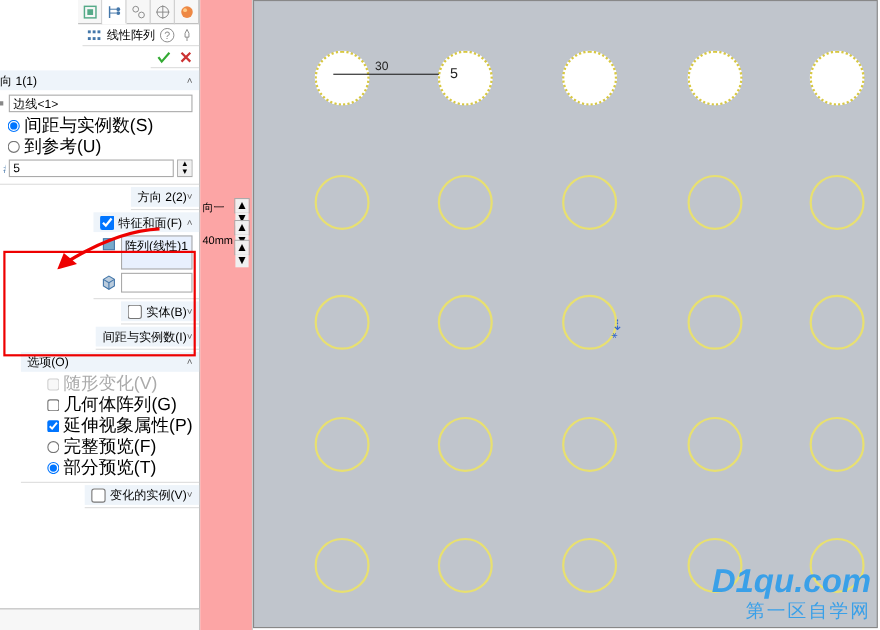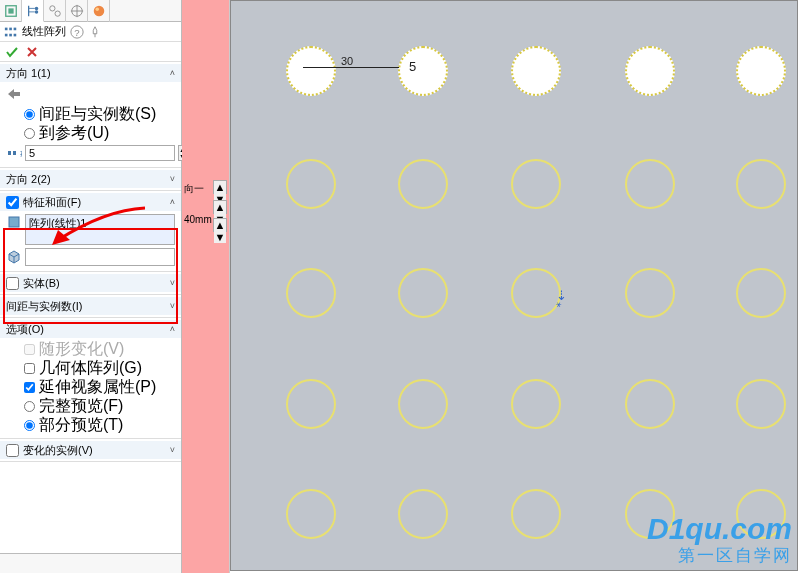--- a/index.html
+++ b/index.html
@@ -1,18 +1,18 @@
 <!DOCTYPE html>
 <html><head>
 <meta charset="utf-8">
 <style>
 * { box-sizing: border-box; margin: 0; padding: 0; font-family: "Microsoft YaHei", Arial, sans-serif; font-size: 11px; }
 body { width: 800px; height: 573px; background: #fff; position: relative; overflow: hidden; }
 .container { display: flex; width: 100%; height: 100%; }
-.panel { width: 182px; height: 100%; border-right: 1px solid #bbb; background: #fff; display: flex; flex-direction: column; position: relative; }
+.panel { width: 182px; height: 100%; border-right: 1px solid #bbb; background: #fff; display: flex; flex-direction: column; position: relative; align-items: flex-end; }
 .tabs { height: 22px; display: flex; border-bottom: 1px solid #bbb; background: #f7f7f7; }
 .tab { width: 22px; height: 22px; border-right: 1px solid #ccc; display: flex; align-items: center; justify-content: center; cursor: pointer; }
 .tab.active { background: #fff; border-bottom: 1px solid #fff; margin-bottom: -1px; }
 .tab svg { width: 14px; height: 14px; }
 .title-row { height: 20px; display: flex; align-items: center; padding: 0 4px; border-bottom: 1px solid #ddd; gap: 4px; }
 .title-icon { width: 14px; height: 14px; }
 .help-ic { width: 14px; height: 14px; cursor: pointer; }
 .act-row { height: 20px; display: flex; align-items: center; padding: 0 4px; border-bottom: 1px solid #ddd; gap: 4px; }
 .act-btn { width: 16px; height: 16px; cursor: pointer; display: flex; align-items: center; justify-content: center; }
 .sect { border-bottom: 1px solid #ddd; padding: 2px 0; }
@@ -126,20 +126,21 @@
           <span>方向 1(1)</span>
           <span class="chev">˄</span>
         </div>
       <div class="sect-body">
         <div class="fld-row">
           <div class="fld-ic">
               <svg viewBox="0 0 16 16">
                 <path d="M2 8 L8 3 L8 6 L14 6 L14 10 L8 10 L8 13 Z" fill="#888"></path>
               </svg>
             </div>
+          <input class="fld-input" value="边线&lt;1&gt;" style="">
         </div>
         <div class="radio-row">
             <input type="radio" checked="" style="">
             <label>间距与实例数(S)</label>
           </div>
         <div class="radio-row">
             <input type="radio" style="">
             <label>到参考(U)</label>
           </div>
         <div class="fld-row">

